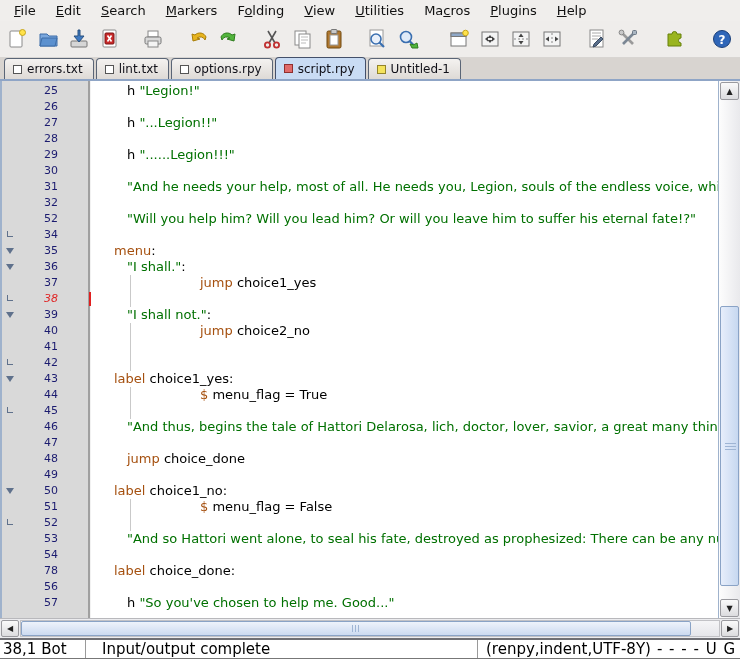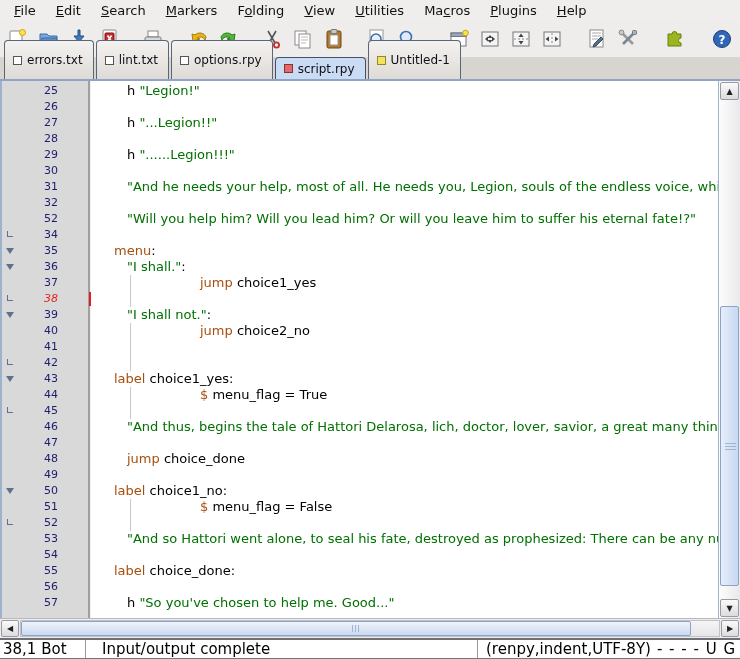--- a/index.html
+++ b/index.html
@@ -15,21 +15,21 @@
   
   .toolbar { height:37px; display:flex; align-items:center; padding-left:4px; background:#efedeb; border-bottom:1px solid #d8d5d2; flex:0 0 auto; }
   .tb-btn { width:27px; height:28px; display:flex; align-items:center; justify-content:center; margin-right:6px; border-radius:3px; }
   .tb-btn svg { display:block; }
   .g1 { margin-left:12px; } .g2 { margin-left:14px; } .g3 { margin-left:12px; }
   .g4 { margin-left:12px; } .g5 { margin-left:20px; } .g6 { margin-left:14px; }
   .g7 { margin-left:16px; } .g8 { margin-left:16px; }
 
   
   .tabbar { height:23px; display:flex; align-items:flex-end; padding-left:4px; background:#d8d4d0; border-bottom:2px solid #8fa5c6; flex:0 0 auto; }
-  .tab { display:flex; align-items:center; gap:5px; height:39px; padding:0 10px 0 8px; margin-right:2px; font-size:12px; color:#101018;
+  .tab { display:flex; align-items:center; gap:5px; height:21px; padding:0 10px 0 8px; margin-right:2px; font-size:12px; color:#101018;
          border:1px solid #5a6576; border-bottom:none; border-radius:4px 4px 0 0;
          background:linear-gradient(#f4f2f0,#dedad6); }
   .tab.active { background:#c9dcf4; border-color:#3c5larger; border-color:#44506a; height:22px; font-weight:normal; }
   .tab-icon { width:9px; height:9px; border:1px solid #555; background:#fff; flex:0 0 auto; }
   .tab-icon.modified { background:#e06a6a; border-color:#8f2f2f; }
   .tab-icon.new { background:#f4e35c; border-color:#94842a; }
 
   
   .editor { flex:1 1 auto; display:flex; overflow:hidden; border-left:2px solid #9fb2cc; position:relative; }
   .code-pane { flex:1 1 auto; overflow:hidden; padding-top:2px; position:relative;
@@ -315,21 +315,21 @@
         <div class="line"><div class="fold-cell"><div class="fold-end"></div></div><div class="num-cell">45</div><div class="text-cell i0"><div class="guide"></div></div></div>
         <div class="line"><div class="fold-cell"></div><div class="num-cell">46</div><div class="text-cell i1"><span class="str">"And thus, begins the tale of Hattori Delarosa, lich, doctor, lover, savior, a great many thing</span></div></div>
         <div class="line"><div class="fold-cell"></div><div class="num-cell">47</div><div class="text-cell i0"></div></div>
         <div class="line"><div class="fold-cell"></div><div class="num-cell">48</div><div class="text-cell i1"><span class="kw">jump</span><span class="plain"> choice_done</span></div></div>
         <div class="line"><div class="fold-cell"></div><div class="num-cell">49</div><div class="text-cell i0"></div></div>
         <div class="line"><div class="fold-cell"><div class="fold-tri"></div></div><div class="num-cell">50</div><div class="text-cell i0"><span class="kw">label</span><span class="plain"> choice1_no:</span></div></div>
         <div class="line"><div class="fold-cell"></div><div class="num-cell">51</div><div class="text-cell i2"><div class="guide"></div><span class="kw">$</span><span class="plain"> menu_flag = False</span></div></div>
         <div class="line"><div class="fold-cell"><div class="fold-end"></div></div><div class="num-cell">52</div><div class="text-cell i0"><div class="guide"></div></div></div>
         <div class="line"><div class="fold-cell"></div><div class="num-cell">53</div><div class="text-cell i1"><span class="str">"And so Hattori went alone, to seal his fate, destroyed as prophesized: There can be any nu</span></div></div>
         <div class="line"><div class="fold-cell"></div><div class="num-cell">54</div><div class="text-cell i0"></div></div>
-        <div class="line"><div class="fold-cell"></div><div class="num-cell">55</div><div class="text-cell i0"><span class="kw">label</span><span class="plain"> choice_done:</span></div></div>
+        <div class="line"><div class="fold-cell"></div><div class="num-cell">78</div><div class="text-cell i0"><span class="kw">label</span><span class="plain"> choice_done:</span></div></div>
         <div class="line"><div class="fold-cell"></div><div class="num-cell">56</div><div class="text-cell i0"></div></div>
         <div class="line"><div class="fold-cell"></div><div class="num-cell">57</div><div class="text-cell i1"><span class="plain">h </span><span class="str">"So you've chosen to help me. Good..."</span></div></div>
       </div>
     <div class="vscroll">
       <div class="sb-btn v-up">
           <span>▲</span>
         </div>
       <div class="v-thumb">
           <div class="v-grip"></div>
         </div>

